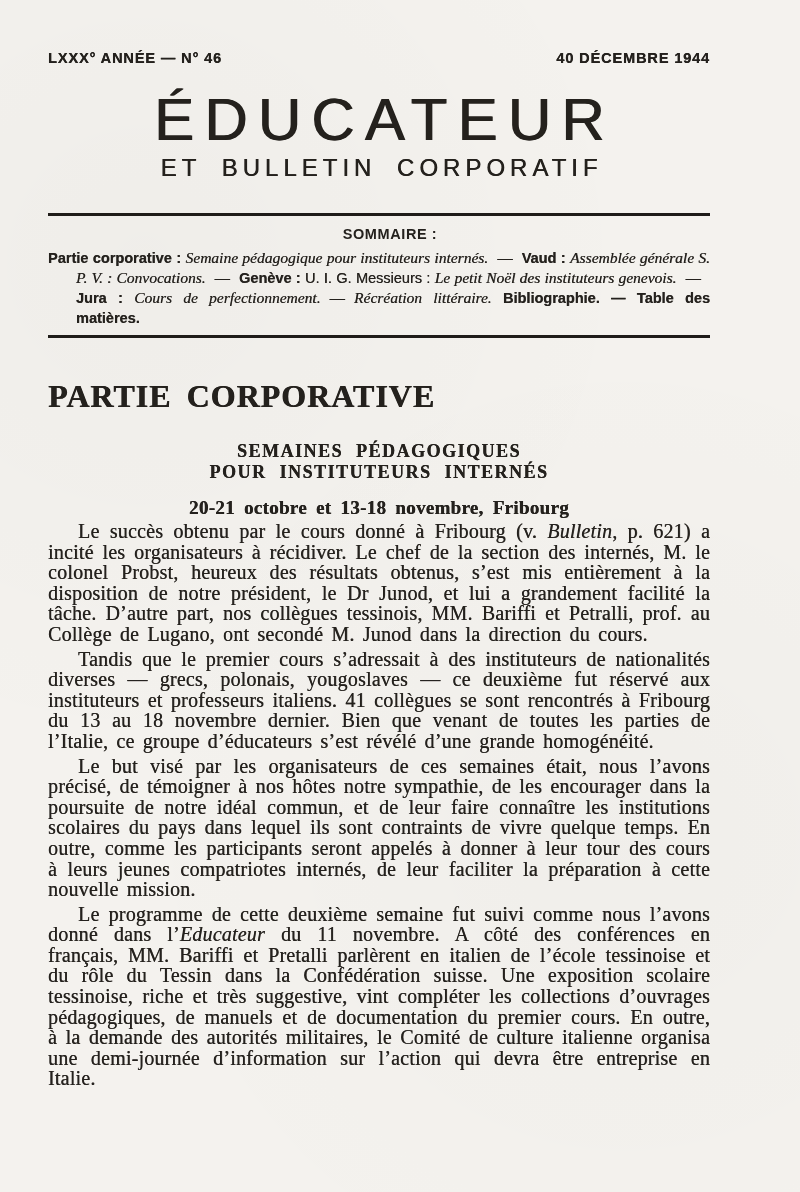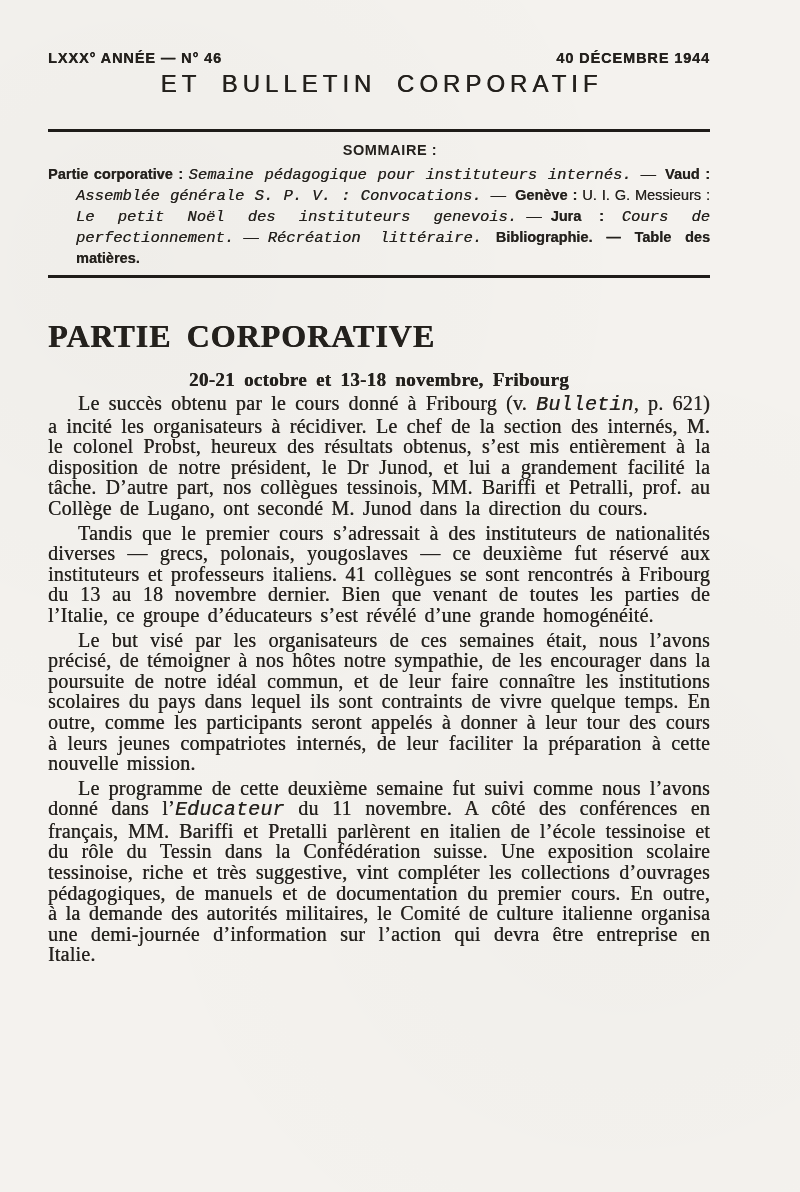--- a/index.html
+++ b/index.html
@@ -83,21 +83,21 @@
   }
   .sommaire-text{
     margin:6px 0 0;
     padding-left:28px;
     text-indent:-28px;
     font-size:15.5px;
     line-height:19px;
     text-align:justify;
     text-shadow:0.3px 0 rgba(36,33,29,0.75);
   }
-  .s-i{font-family:Liberation Mono, monospace; font-style:italic;}
+  .s-i{font-family:Liberation Serif, serif; font-style:italic;}
   .s-bs{font-family:"Liberation Sans", sans-serif; font-weight:bold; font-size:14.5px;}
   .s-sans{font-family:"Liberation Sans", sans-serif; font-size:14.5px;}
   .s-dash{font-family:"Liberation Sans", sans-serif; padding:0 9px;}
 
   
   .section-title{
     margin:40px 0 0;
     font-family:"Liberation Serif", serif;
     font-weight:bold;
     font-size:32px;
@@ -143,35 +143,40 @@
 </head>
 <body>
 
 <div class="page">
 
   <header>
     <div class="issue-row">
       <span>LXXX° ANNÉE — N° 46</span>
       <span>40 DÉCEMBRE 1944</span>
     </div>
+    <h1 class="journal-title">ÉDUCATEUR</h1>
     <div class="journal-subtitle">ET BULLETIN CORPORATIF</div>
   </header>
 
   <hr class="rule rule-top">
 
   <section>
     <div class="sommaire-label">SOMMAIRE :</div>
     <p class="sommaire-text"><span class="s-bs">Partie corporative : </span><span class="s-i">Semaine pédagogique pour instituteurs internés.</span><span class="s-dash">—</span><span class="s-bs">Vaud : </span><span class="s-i">Assemblée générale S. P. V. : Convocations.</span><span class="s-dash">—</span><span class="s-bs">Genève : </span><span class="s-sans">U. I. G. Messieurs : </span><span class="s-i">Le petit Noël des instituteurs genevois.</span><span class="s-dash">—</span><span class="s-bs">Jura : </span><span class="s-i">Cours de perfectionnement.</span><span class="s-dash">—</span><span class="s-i">Récréation littéraire.</span><span class="s-bs"> Bibliographie. — Table des matières.</span></p>
   </section>
 
   <hr class="rule rule-bottom">
 
   <main>
     <h2 class="section-title">PARTIE CORPORATIVE</h2>
 
+    <h3 class="article-heading">
+      <span>SEMAINES PÉDAGOGIQUES</span><br>
+      <span>POUR INSTITUTEURS INTERNÉS</span>
+    </h3>
 
     <h4 class="article-subheading">20-21 octobre et 13-18 novembre, Fribourg</h4>
 
     <div class="body-text">
       <p><span>Le succès obtenu par le cours donné à Fribourg (v. </span><span class="s-i">Bulletin</span><span>, p. 621) a incité les organisateurs à récidiver. Le chef de la section des internés, M. le colonel Probst, heureux des résultats obtenus, s’est mis entièrement à la disposition de notre président, le Dr Junod, et lui a grandement facilité la tâche. D’autre part, nos collègues tessinois, MM. Bariffi et Petralli, prof. au Collège de Lugano, ont secondé M. Junod dans la direction du cours.</span></p>
       <p><span>Tandis que le premier cours s’adressait à des instituteurs de nationalités diverses — grecs, polonais, yougoslaves — ce deuxième fut réservé aux instituteurs et professeurs italiens. 41 collègues se sont rencontrés à Fribourg du 13 au 18 novembre dernier. Bien que venant de toutes les parties de l’Italie, ce groupe d’éducateurs s’est révélé d’une grande homogénéité.</span></p>
       <p><span>Le but visé par les organisateurs de ces semaines était, nous l’avons précisé, de témoigner à nos hôtes notre sympathie, de les encourager dans la poursuite de notre idéal commun, et de leur faire connaître les institutions scolaires du pays dans lequel ils sont contraints de vivre quelque temps. En outre, comme les participants seront appelés à donner à leur tour des cours à leurs jeunes compatriotes internés, de leur faciliter la préparation à cette nouvelle mission.</span></p>
       <p><span>Le programme de cette deuxième semaine fut suivi comme nous l’avons donné dans l’</span><span class="s-i">Educateur</span><span> du 11 novembre. A côté des conférences en français, MM. Bariffi et Pretalli parlèrent en italien de l’école tessinoise et du rôle du Tessin dans la Confédération suisse. Une exposition scolaire tessinoise, riche et très suggestive, vint compléter les collections d’ouvrages pédagogiques, de manuels et de documentation du premier cours. En outre, à la demande des autorités militaires, le Comité de culture italienne organisa une demi-journée d’information sur l’action qui devra être entreprise en Italie.</span></p>
     </div>
   </main>

